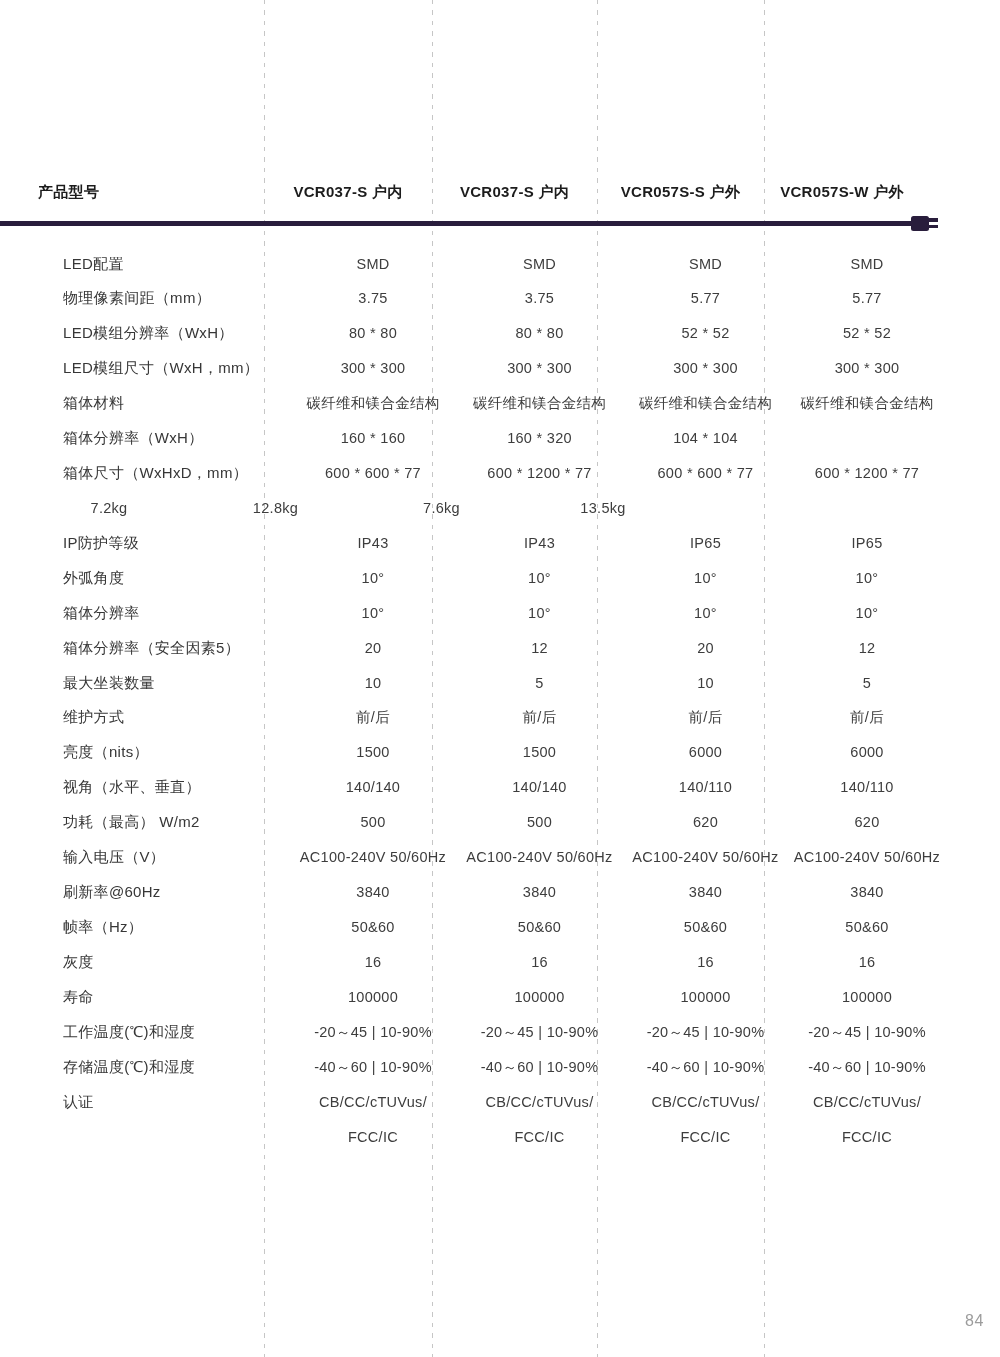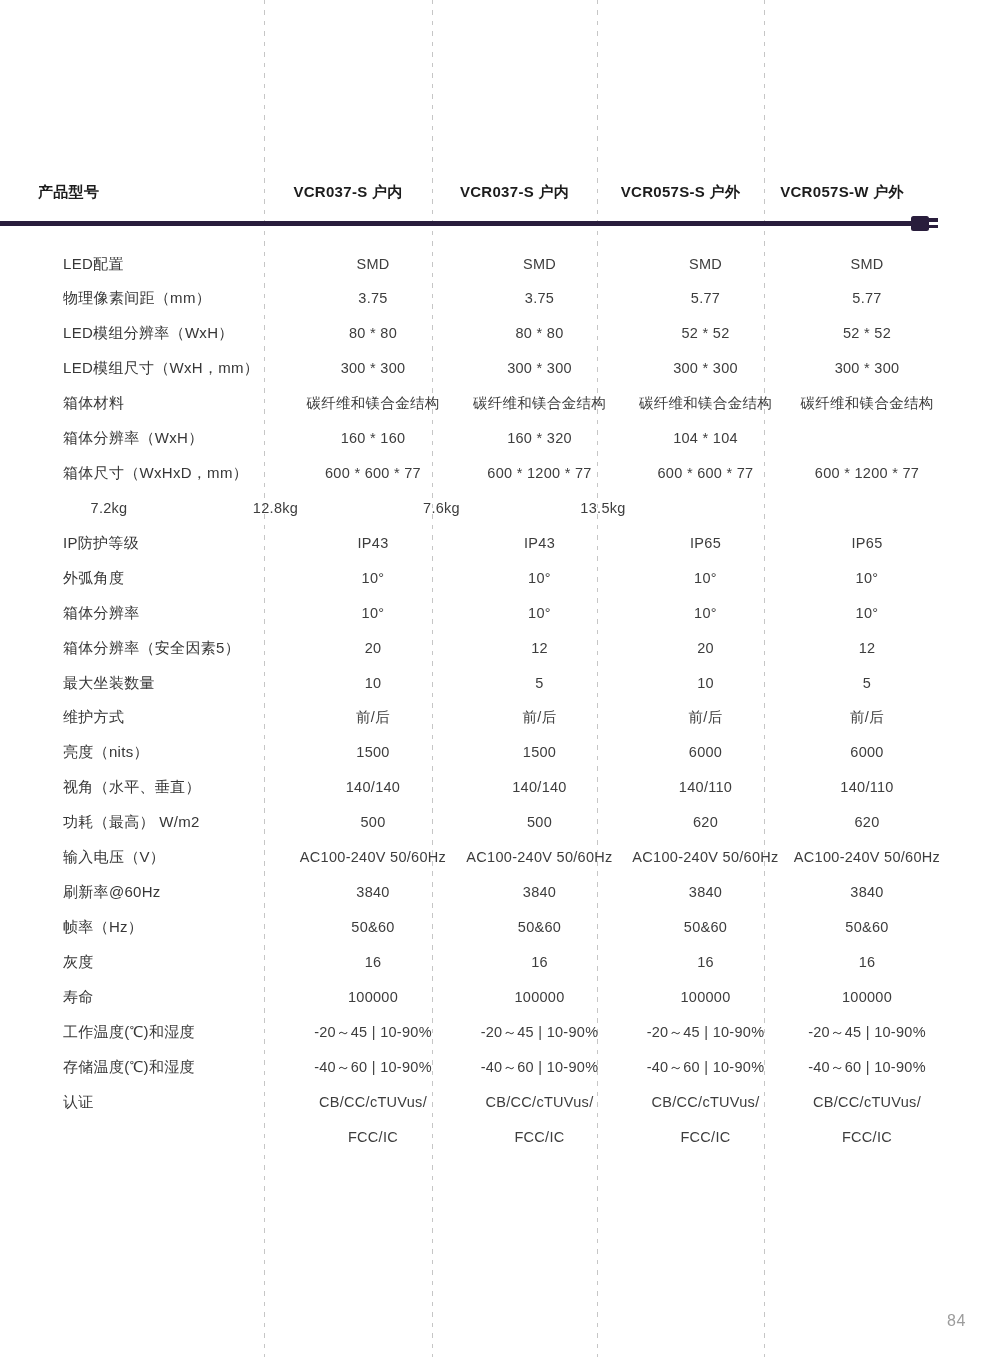--- a/index.html
+++ b/index.html
@@ -61,21 +61,21 @@
   .prong-top { top: 218.4px; }
   .prong-bottom { top: 224.6px; }
 
   .tbody { position: absolute; left: 15px; top: 246.5px; margin-left: 10px; }
   .row { display: flex; min-height: 34.92px; align-items: flex-start; }
   .row .cell { line-height: 34.92px; }
   .row .c0 { font-size: 15px; color: #373737; }
   .row .val { font-size: 14.5px; color: #3d3d3d; }
 
   .page-number {
-    position: absolute; top: 1312px; right: 34px;
+    position: absolute; top: 1312px; right: 16px;
     font-size: 16px; color: #9c9c9c; letter-spacing: 0.04em;
   }
 </style>
 </head>
 <body>
 
 <div class="page">
 
   <div class="vline v1"></div>
   <div class="vline v2"></div>

